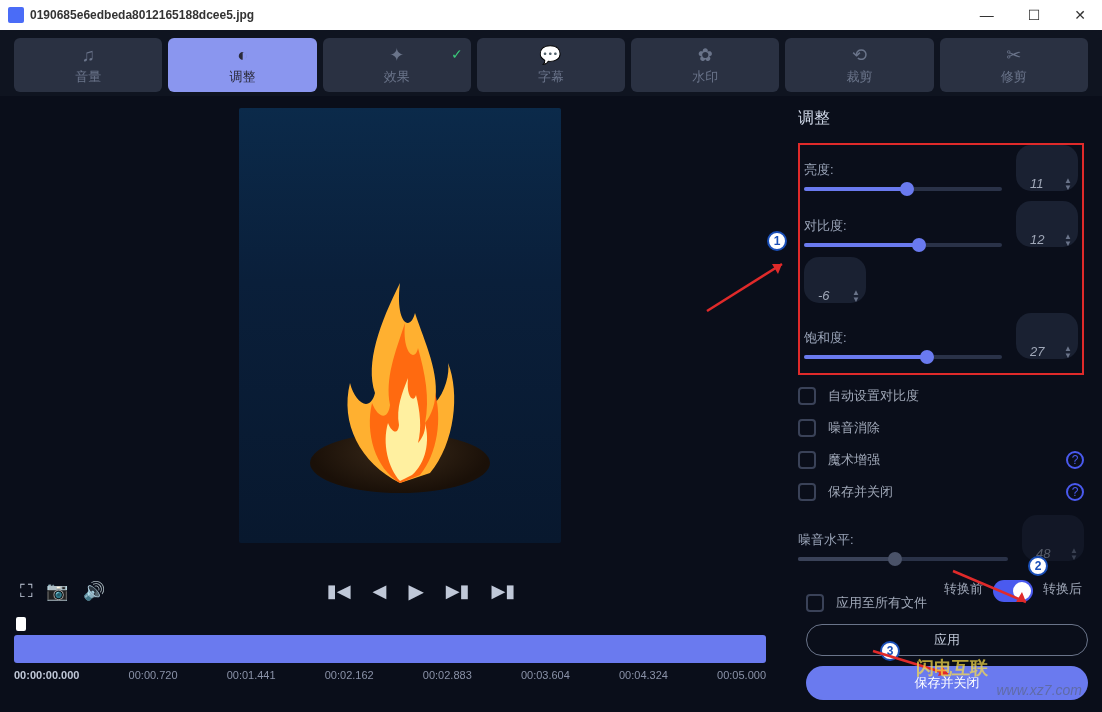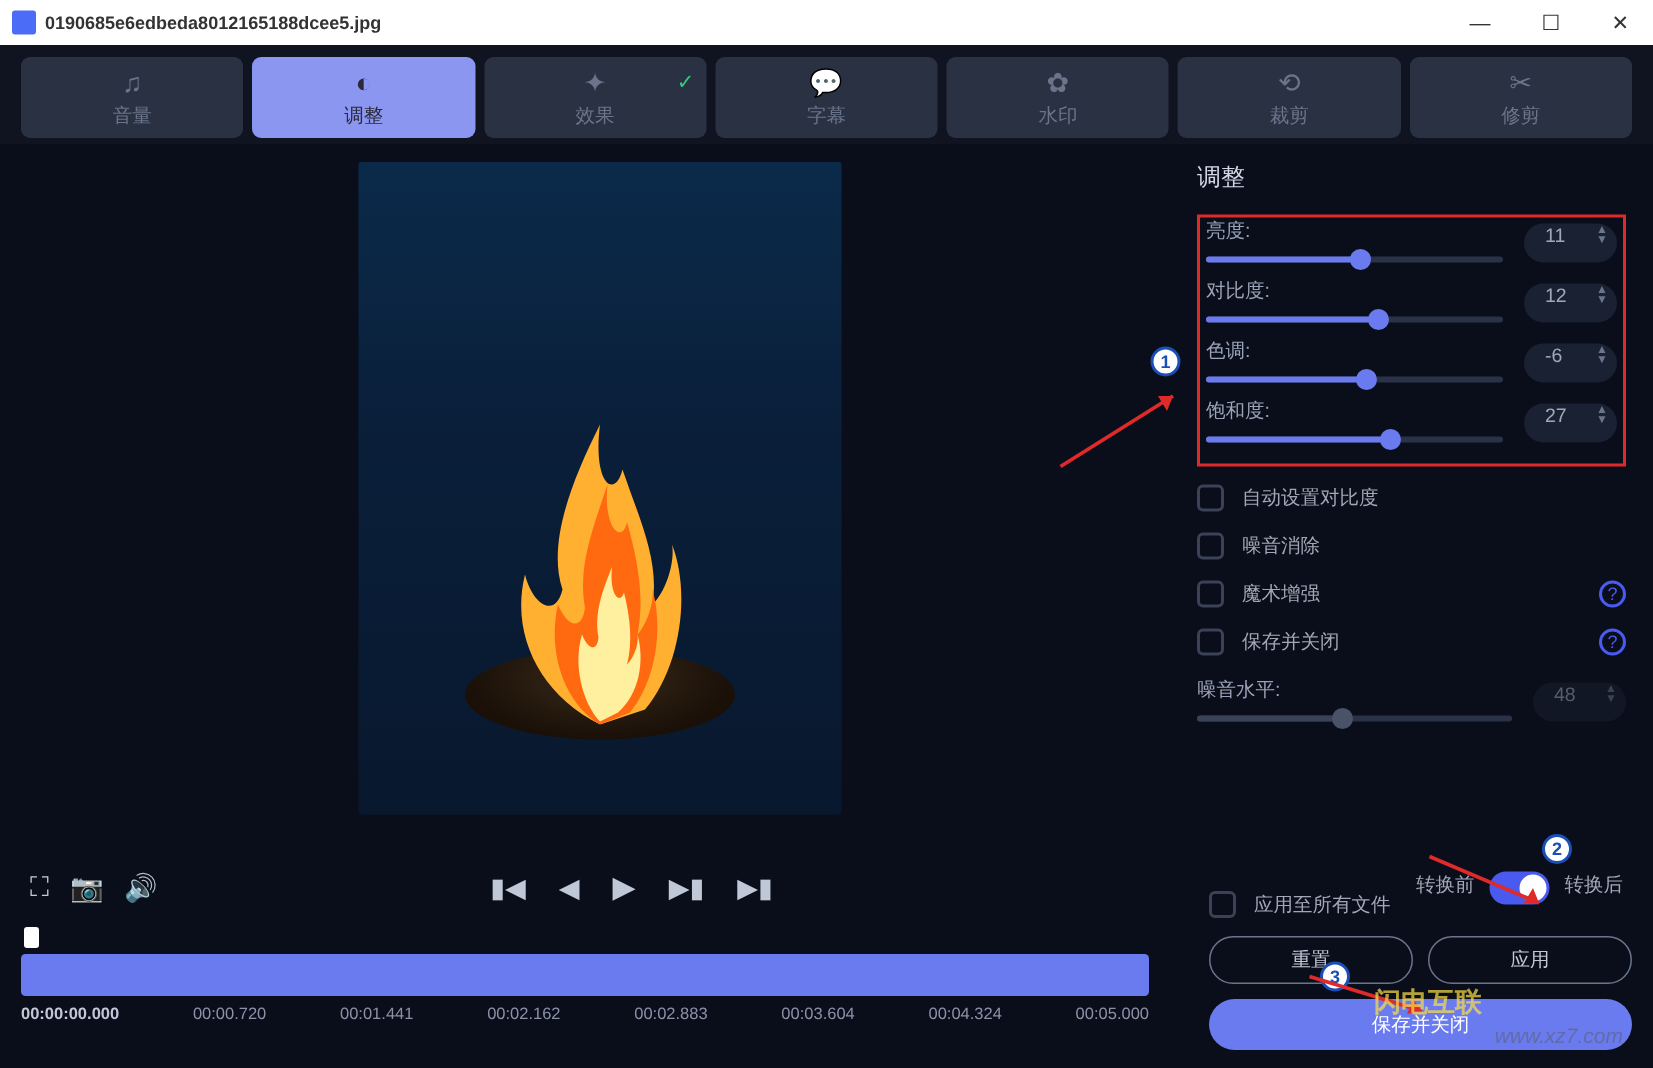--- a/index.html
+++ b/index.html
@@ -33,21 +33,21 @@
 
 .right-panel { width: 290px; padding-right: 4px; }
 .panel-title { color: #d0d8e8; font-size: 16px; margin-bottom: 14px; }
 .red-box { border: 2px solid #e02a2a; padding: 0 4px 4px; margin-bottom: 12px; }
 .slider-row { margin-bottom: 10px; display: flex; align-items: flex-end; gap: 14px; }
 .slider-group { flex: 1; position: relative; }
 .slider-label { font-size: 13px; color: #9aa4b8; margin-bottom: 8px; display: block; }
 .slider-track { height: 4px; background: #2a3248; border-radius: 2px; position: relative; }
 .slider-fill { height: 100%; background: #6a7aef; border-radius: 2px; }
 .slider-thumb { position: absolute; top: -5px; width: 14px; height: 14px; background: #6a7aef; border-radius: 50%; transform: translateX(-7px); }
-.value-box { width: 62px; height: 26px; background: #1a2132; border-radius: 15px; display: flex; align-items: flex-start; justify-content: space-between; padding: 0 6px 0 14px; font-size: 13px; color: #a0a8b8; }
+.value-box { width: 62px; height: 46px; background: #1a2132; border-radius: 15px; display: flex; align-items: flex-end; justify-content: space-between; padding: 0 6px 0 14px; font-size: 13px; color: #a0a8b8; font-style: italic; }
 .stepper { display: flex; flex-direction: column; font-size: 8px; line-height: 7px; color: #6a748a; }
 .value-box.disabled { opacity: 0.5; }
 
 .checkbox-row { display: flex; gap: 12px; margin-bottom: 14px; font-size: 13px; }
 .checkbox { width: 18px; height: 18px; border: 2px solid #3a4258; border-radius: 4px; cursor: pointer; }
 .help-icon { margin-left: auto; width: 18px; height: 18px; border: 2px solid #4a5aef; border-radius: 50%; color: #4a5aef; font-size: 12px; display: flex; align-items: center; justify-content: center; }
 
 
 .control-bar { display: flex; align-items: center; padding: 8px 20px; gap: 14px; }
 .ctrl-icon { color: #c0c8d8; font-size: 18px; cursor: pointer; }
@@ -175,27 +175,20 @@
         <div class="value-box">
           <span>12</span>
           <div class="stepper">
               <span>▲</span>
               <span>▼</span>
             </div>
         </div>
       </div>
 
       <div class="slider-row">
-        <div class="slider-group">
-          <span class="slider-label">色调:</span>
-          <div class="slider-track">
-            <div class="slider-fill" style="width:54%"></div>
-            <div class="slider-thumb" style="left:54%"></div>
-          </div>
-        </div>
         <div class="value-box">
           <span>-6</span>
           <div class="stepper">
               <span>▲</span>
               <span>▼</span>
             </div>
         </div>
       </div>
 
       <div class="slider-row">
@@ -296,23 +289,20 @@
   </div>
   <svg class="arrow-2" width="90" height="42">
     <line x1="5" y1="5" x2="78" y2="36" stroke="#e02a2a" stroke-width="2.5"></line>
     <polygon points="78,36 68,36 74,26" fill="#e02a2a"></polygon>
   </svg>
   <div class="annotation-2">
     <div class="circle-num">2</div>
   </div>
   <div class="btn-row">
     <button class="pill-btn">
-        <span>重置</span>
-      </button>
-    <button class="pill-btn">
         <span>应用</span>
       </button>
   </div>
   <div class="annotation-3">
     <div class="circle-num">3</div>
   </div>
   <svg class="arrow-3" width="90" height="34">
     <line x1="5" y1="5" x2="80" y2="28" stroke="#e02a2a" stroke-width="2.5"></line>
     <polygon points="80,28 70,30 74,20" fill="#e02a2a"></polygon>
   </svg>

